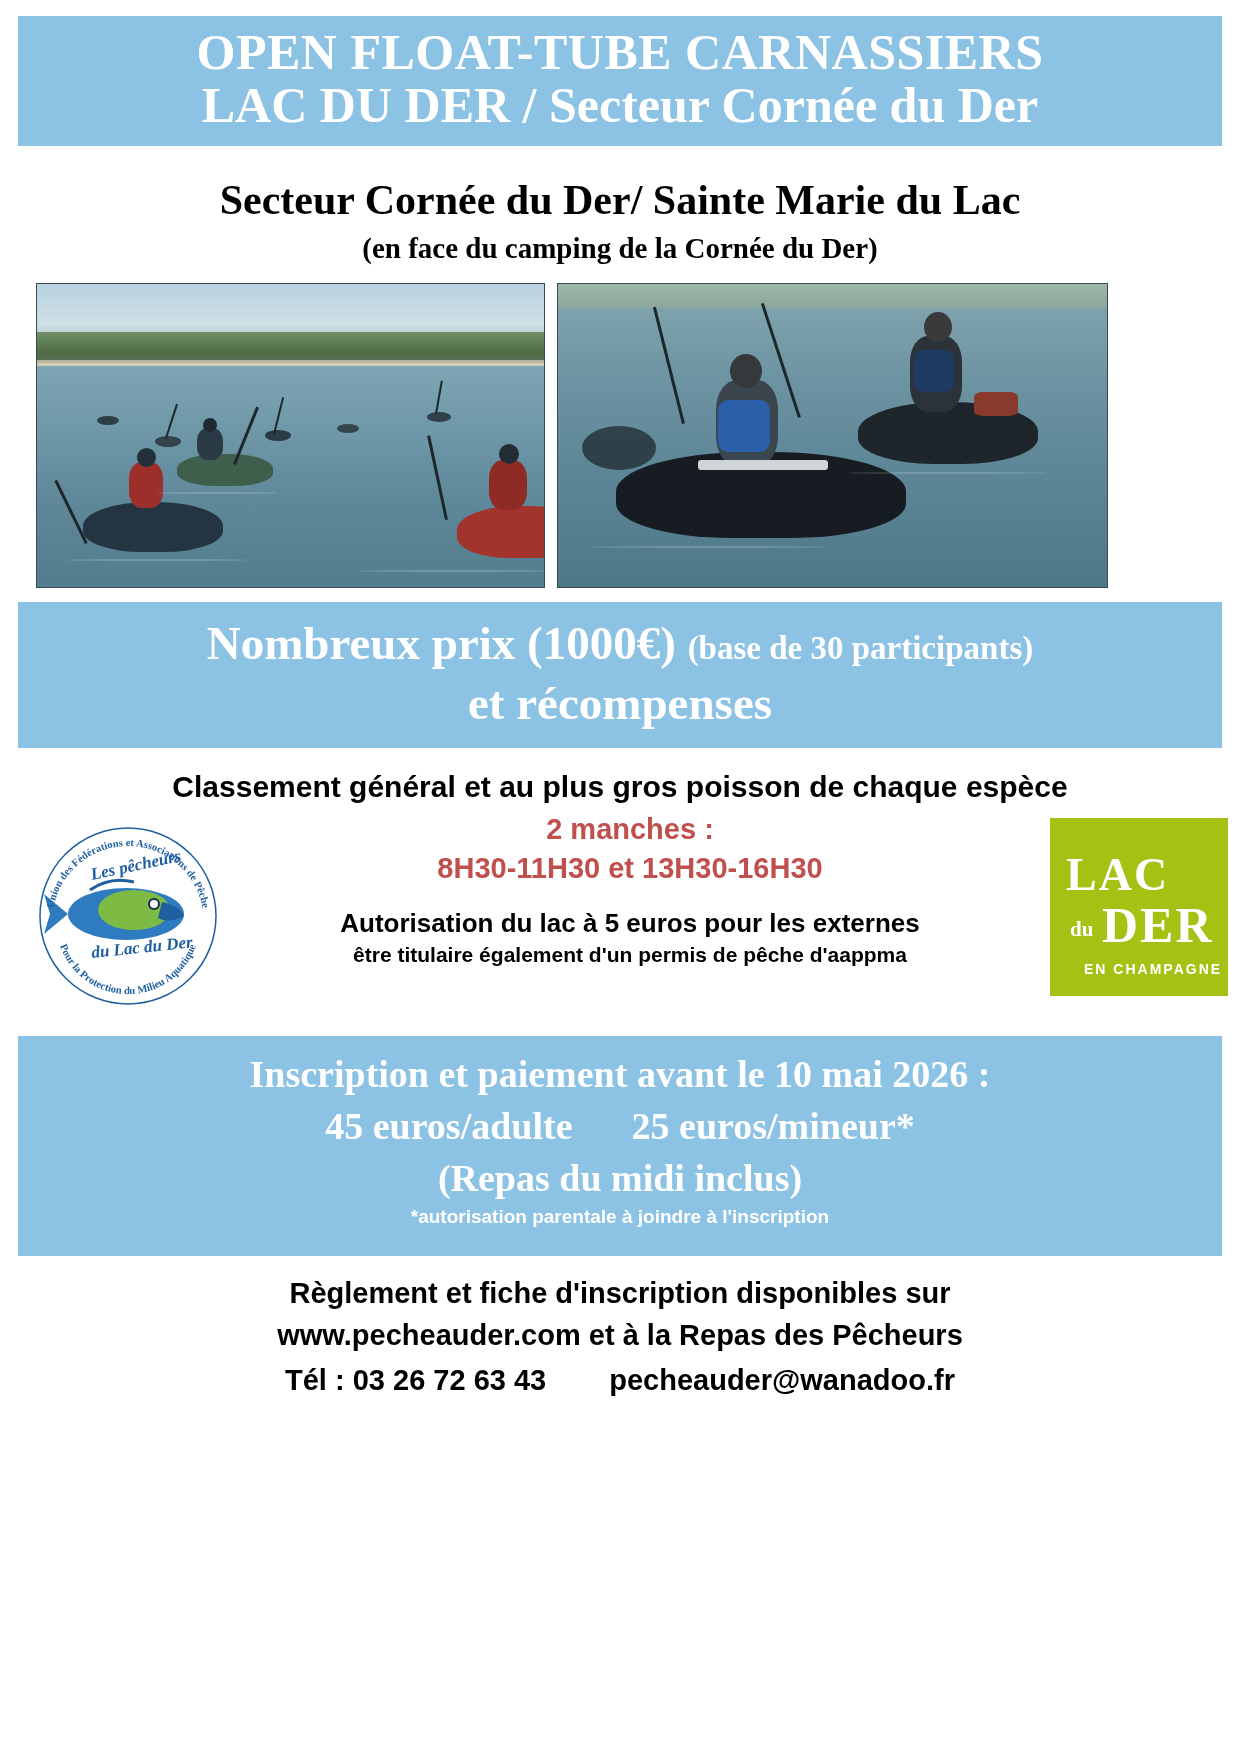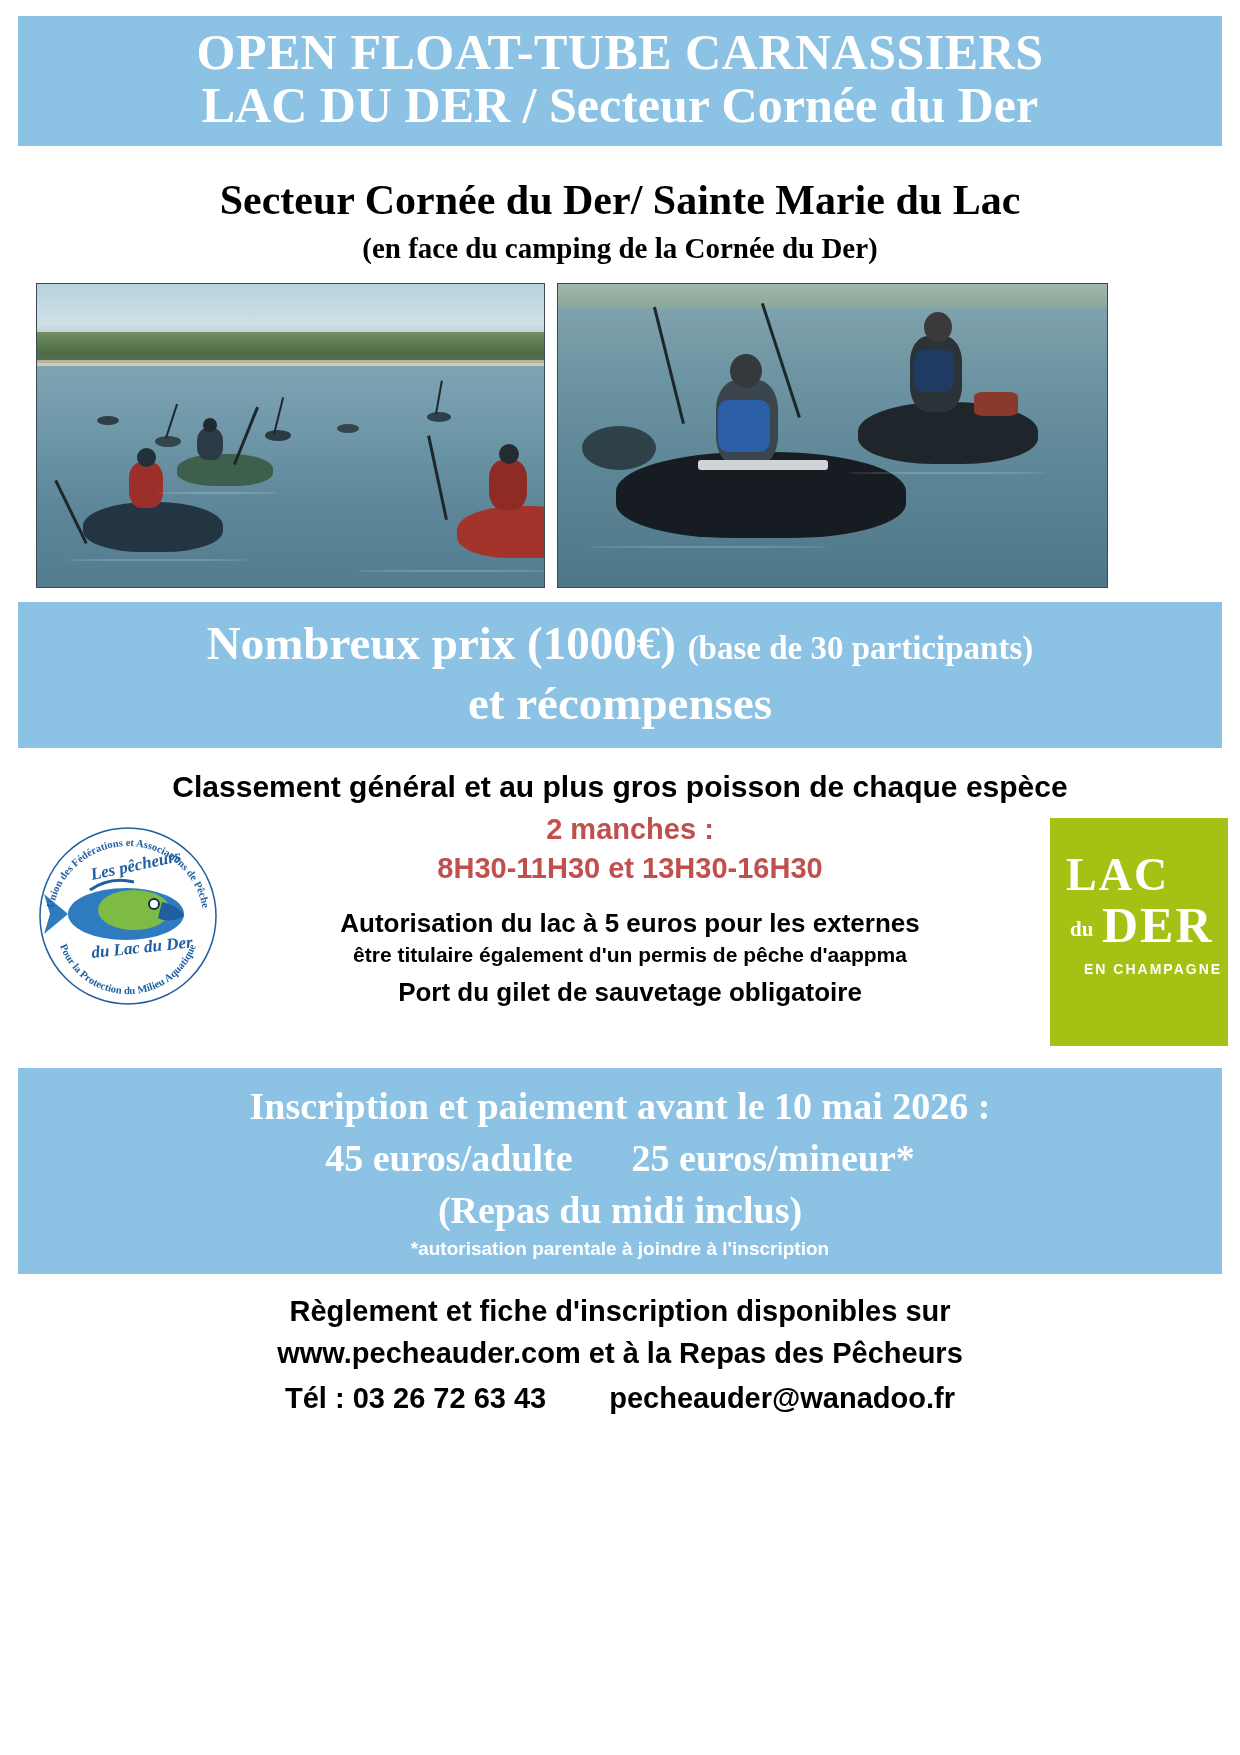--- a/index.html
+++ b/index.html
@@ -222,31 +222,31 @@
   
   .emblem {
     position: relative;
     width: 196px;
     height: 196px;
   }
 
   
   .lacder {
     width: 178px;
-    height: 228px;
+    height: 178px;
     background: #A3C214;
     position: relative;
     margin-left: 34px;
   }
 
   
   .insc-banner {
     background: #8CC2E4;
     margin: 22px 18px 0 18px;
-    padding: 16px 0 14px 0;
+    padding: 16px 0 28px 0;
     text-align: center;
     color: #ffffff;
   }
   .insc-line1 {
     font-family: "Liberation Serif", serif;
     font-weight: bold;
     font-size: 38px;
   }
   .insc-line2 {
     font-family: "Liberation Serif", serif;
@@ -405,21 +405,20 @@
         
         
       </div>
     </div>
 
     <div class="info-center">
       <div class="manches">2 manches :</div>
       <div class="manches">8H30-11H30 et 13H30-16H30</div>
       <div class="autorisation">Autorisation du lac à 5 euros pour les externes</div>
       <div class="permis">être titulaire également d'un permis de pêche d'aappma</div>
-      <div class="gilet">Port du gilet de sauvetage obligatoire</div>
     </div>
 
     <div class="logo-right">
       <div class="lacder">
         <svg width="178" height="178" viewBox="0 0 178 178">
           <rect x="0" y="0" width="178" height="178" fill="#A3C214"></rect>
           <text x="16" y="72" font-family="'Liberation Serif', serif" font-size="46" font-weight="bold" fill="#ffffff" letter-spacing="2">LAC</text>
           <text x="20" y="118" font-family="'Liberation Serif', serif" font-size="21" font-weight="bold" fill="#ffffff">du</text>
           <text x="52" y="124" font-family="'Liberation Serif', serif" font-size="50" font-weight="bold" fill="#ffffff" letter-spacing="2">DER</text>
           <text x="34" y="156" font-family="'Liberation Sans', sans-serif" font-size="14" font-weight="bold" fill="#ffffff" letter-spacing="2">EN CHAMPAGNE</text>

